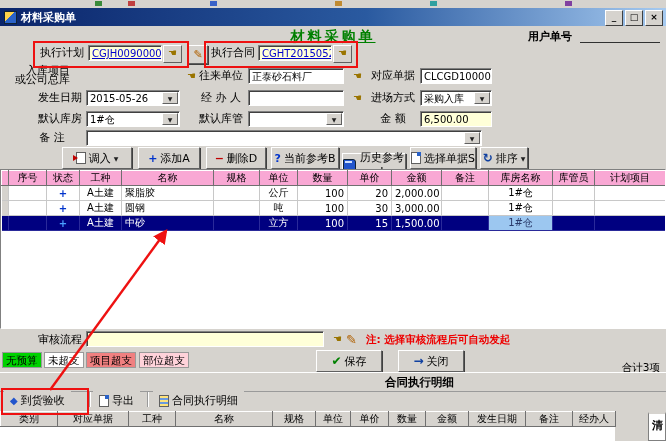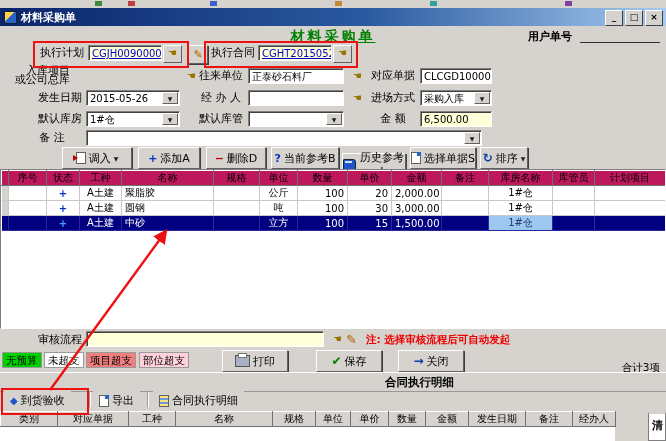--- a/index.html
+++ b/index.html
@@ -46,21 +46,21 @@
   .minus{color:#c00000;font-weight:bold;}
   .qref{color:#0033cc;font-weight:bold;}
   .sorti{color:#1040a0;font-weight:bold;font-size:12px;}
   .checki{color:#008000;font-weight:bold;font-size:12px;}
   .closei{color:#1040a0;font-weight:bold;font-size:12px;}
   .diam{color:#2255cc;font-size:10px;}
   .pencil{color:#b06000;font-size:11px;}
   
   .gridwrap{left:0;top:169px;width:666px;height:160px;background:#fff;border:1px solid;border-color:#808080 #fff #fff #808080;box-sizing:border-box;overflow:hidden;}
   table.grid{border-collapse:collapse;table-layout:fixed;width:664px;font-size:10px;}
-  table.grid th{background:#be185d;border:1px solid;border-color:#fff #707070 #707070 #fff;
+  table.grid th{background:#f9a8d4;border:1px solid;border-color:#fff #707070 #707070 #fff;
     font-weight:normal;height:14px;padding:0 2px;overflow:hidden;white-space:nowrap;}
   table.grid td{border-right:1px solid #c8c8c8;border-bottom:1px solid #c8c8c8;height:13px;
     padding:0 3px;overflow:hidden;white-space:nowrap;}
   tr.sel td{background:#000080;color:#fff;border-right-color:#2a2a9a;border-bottom-color:#2a2a9a;}
   tr.sel td.whcell{background:#9cc7f0;color:#2a3a6a;}
   td.num{text-align:right;}
   td.ctr{text-align:center;}
   .selcol{background:#d6d3ce;}
   
   .chip{position:absolute;height:14px;line-height:14px;padding:0 3px;border:1px solid #9a9a9a;font-size:10.5px;}
@@ -288,24 +288,20 @@
   <div class="field yellow" style="left:86px;top:331px;width:238px;"></div>
   <div class="handbtn" style="left:328px;top:331px;border-color:transparent;background:transparent;">☚</div>
   <div class="abs pencil" style="left:346px;top:332px;font-size:13px;">✎</div>
   <div class="abs notered" style="left:366px;top:333px;">注: 选择审核流程后可自动发起</div>
 
   <div class="chip" style="left:2px;top:352px;background:#00d200;">无预算</div>
   <div class="chip" style="left:44px;top:352px;background:#ffffff;">未超支</div>
   <div class="chip" style="left:86px;top:352px;background:#f08080;">项目超支</div>
   <div class="chip" style="left:139px;top:352px;background:#ffd2da;">部位超支</div>
 
-  <div class="btn" style="left:222px;top:350px;width:64px;height:20px;">
-    <span class="ic-print"></span>
-    <span>打印</span>
-  </div>
   <div class="btn" style="left:316px;top:350px;width:64px;height:20px;">
     <span class="checki">✔</span>
     <span>保存</span>
   </div>
   <div class="btn" style="left:398px;top:350px;width:64px;height:20px;">
     <span class="closei">→</span>
     <span>关闭</span>
   </div>
   <div class="abs" style="left:560px;top:361px;width:100px;text-align:right;font-size:10.5px;">合计3项</div>
 

